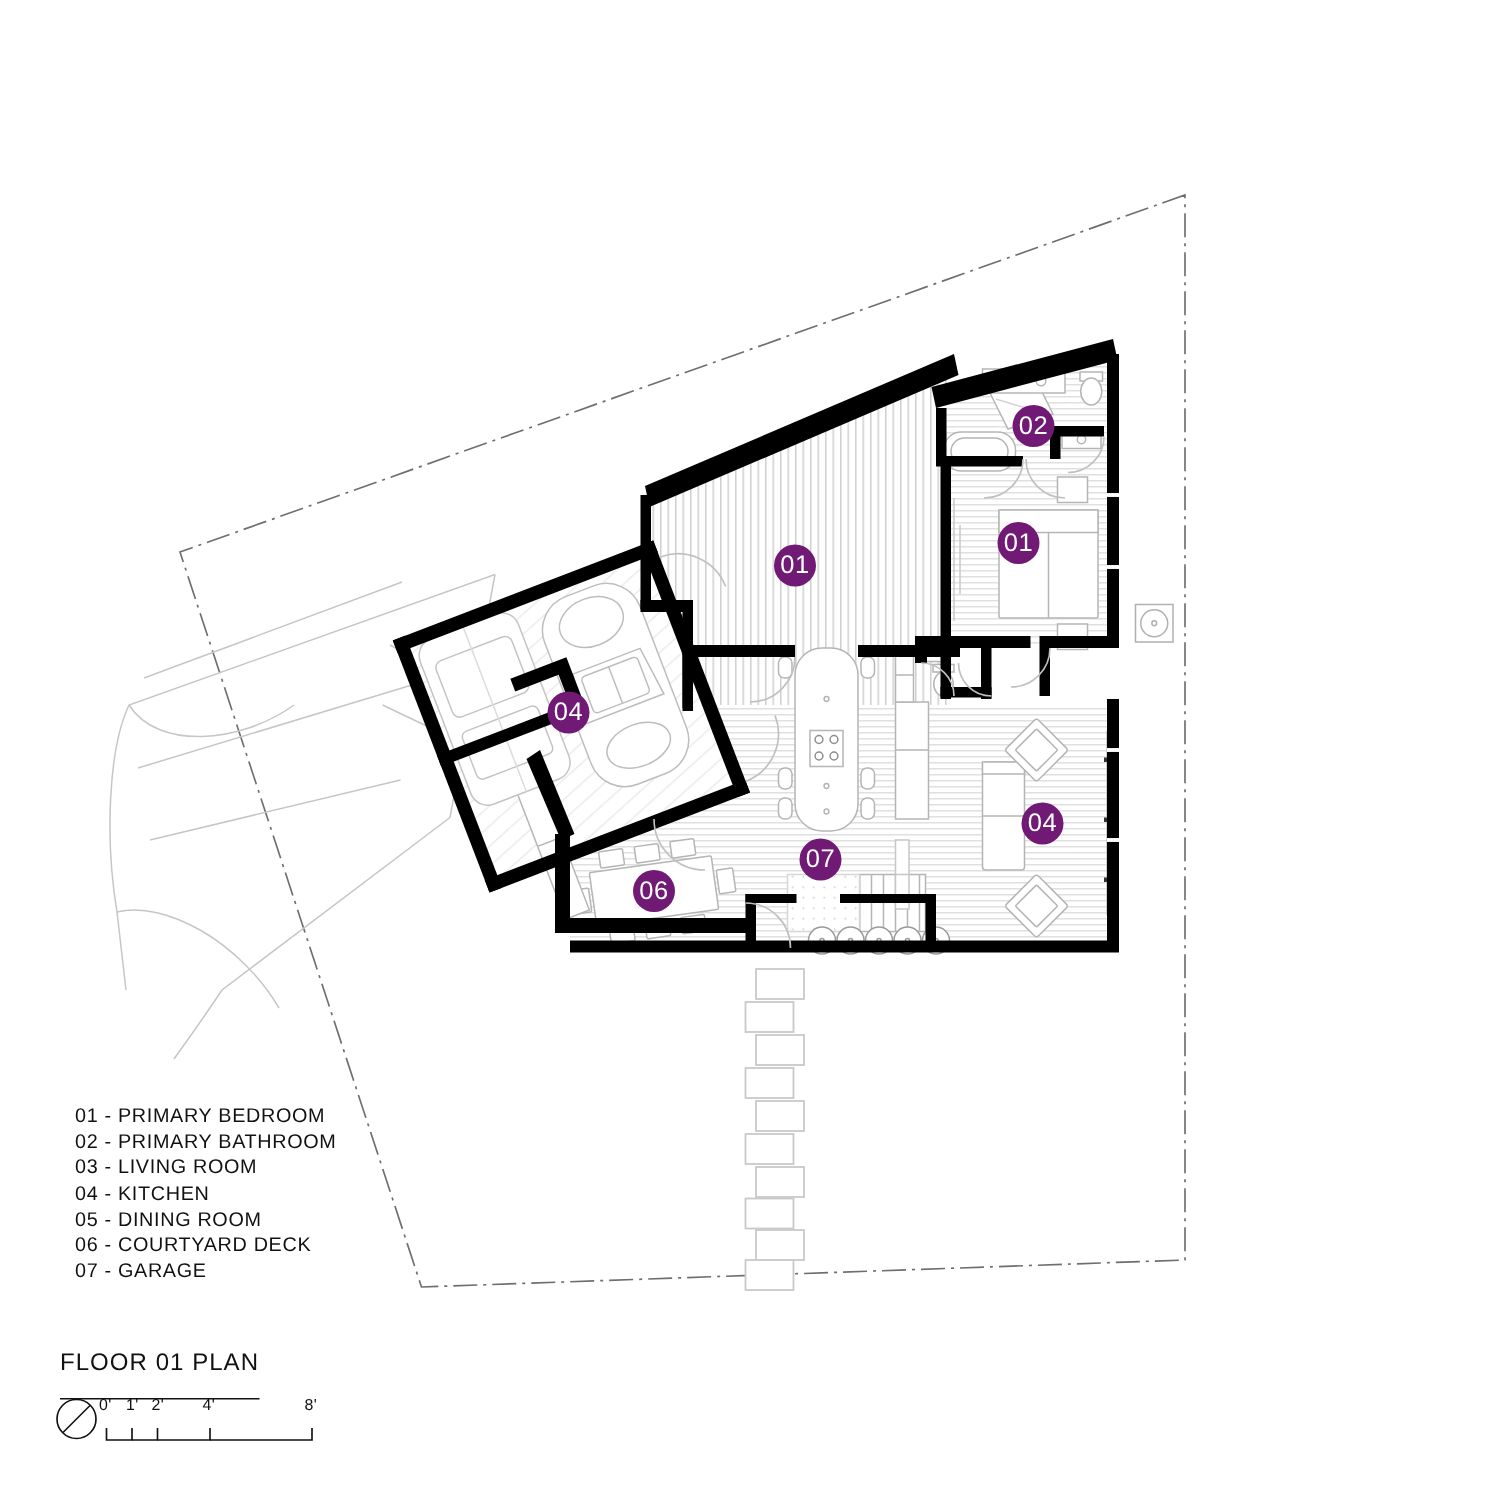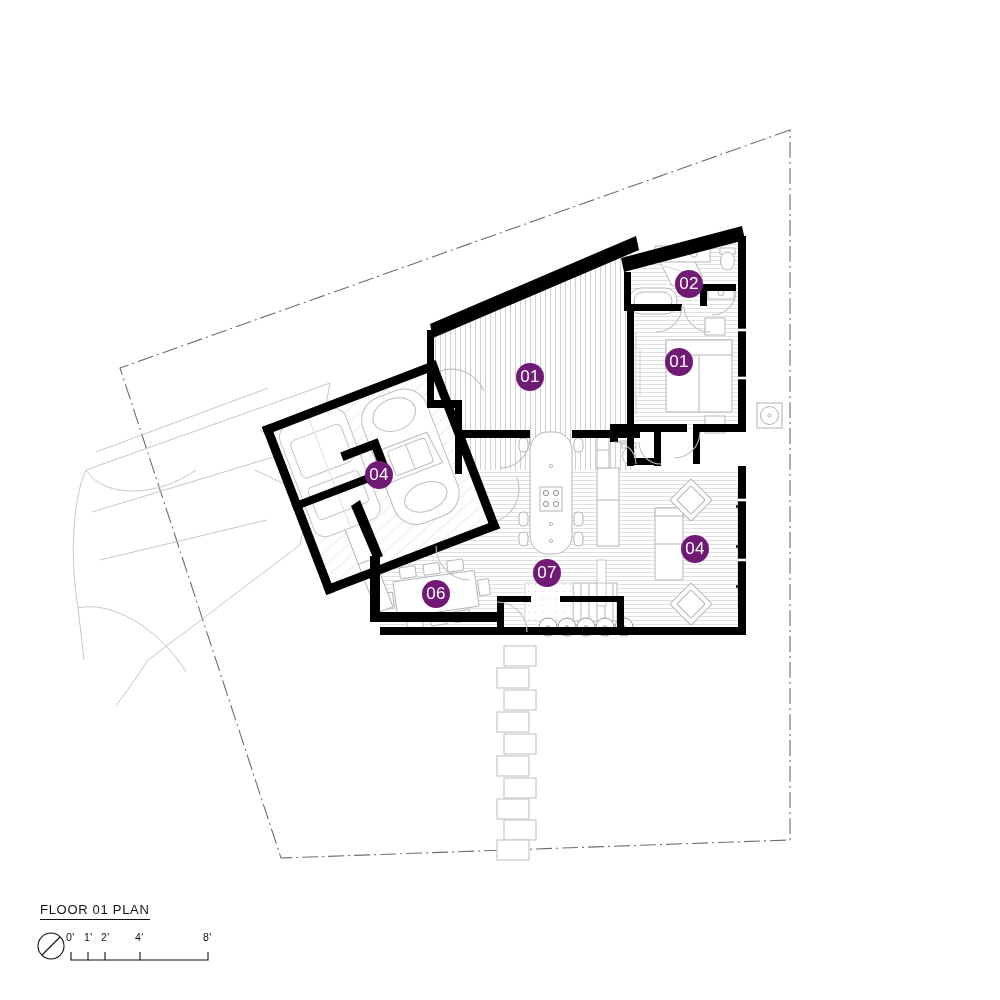--- a/index.html
+++ b/index.html
@@ -9,22 +9,22 @@
   #plan-root{position:absolute;inset:0;}
   svg.layer{position:absolute;left:0;top:0;width:1000px;height:1000px;}
 
   
   #legend{position:absolute;left:50px;top:735px;}
   .legend-row{font-size:13.2px;letter-spacing:.45px;line-height:17.2px;
               white-space:nowrap;color:#111;}
 
   
   #title-block{position:absolute;left:40px;top:900px;}
-  #plan-title{font-size:13px;letter-spacing:.7px;color:#111;
-              border-bottom:1.1px solid #111;display:inline-block;padding-bottom:2px;}
+  #plan-title{font-size:16px;letter-spacing:.7px;color:#111;
+              border-bottom:1.1px solid #111;display:inline-block;padding-bottom:14px;}
   #scale-wrap{position:absolute;left:36px;top:928px;width:220px;height:46px;}
   .scale-tick-label{position:absolute;font-size:10.6px;letter-spacing:.3px;color:#111;}
 
   
   .room-tag{position:absolute;width:28px;height:28px;border-radius:50%;
             background:#701a75;color:#fff;font-size:17px;letter-spacing:.4px;
             display:flex;align-items:center;justify-content:center;
             transform:translate(-50%,-50%);}
 </style>
 </head>
@@ -346,20 +346,29 @@
   <div id="room-tag-container">
       <div class="room-tag" style="left: 679px; top: 362px;">01</div>
       <div class="room-tag" style="left: 689px; top: 284px;">02</div>
       <div class="room-tag" style="left: 695px; top: 549px;">04</div>
       <div class="room-tag" style="left: 547px; top: 573px;">07</div>
       <div class="room-tag" style="left: 436px; top: 594px;">06</div>
       <div class="room-tag" style="left: 530px; top: 377px;">01</div>
       <div class="room-tag" style="left: 379px; top: 475px;">04</div>
     </div>
 
+  <div id="legend">
+      <div class="legend-row">01 - PRIMARY BEDROOM</div>
+      <div class="legend-row">02 - PRIMARY BATHROOM</div>
+      <div class="legend-row">03 - LIVING ROOM</div>
+      <div class="legend-row">04 - KITCHEN</div>
+      <div class="legend-row">05 - DINING ROOM</div>
+      <div class="legend-row">06 - COURTYARD DECK</div>
+      <div class="legend-row">07 - GARAGE</div>
+    </div>
 
   <div id="title-block">
     <div id="plan-title">FLOOR 01 PLAN</div>
   </div>
 
   <div id="scale-wrap">
     <svg width="220" height="46" viewBox="0 0 220 46">
       <g>
         <circle cx="15" cy="18" r="13" fill="none" stroke="#111" stroke-width="1.1"></circle>
         <line x1="6" y1="27" x2="24" y2="9" stroke="#111" stroke-width="1.1"></line>

